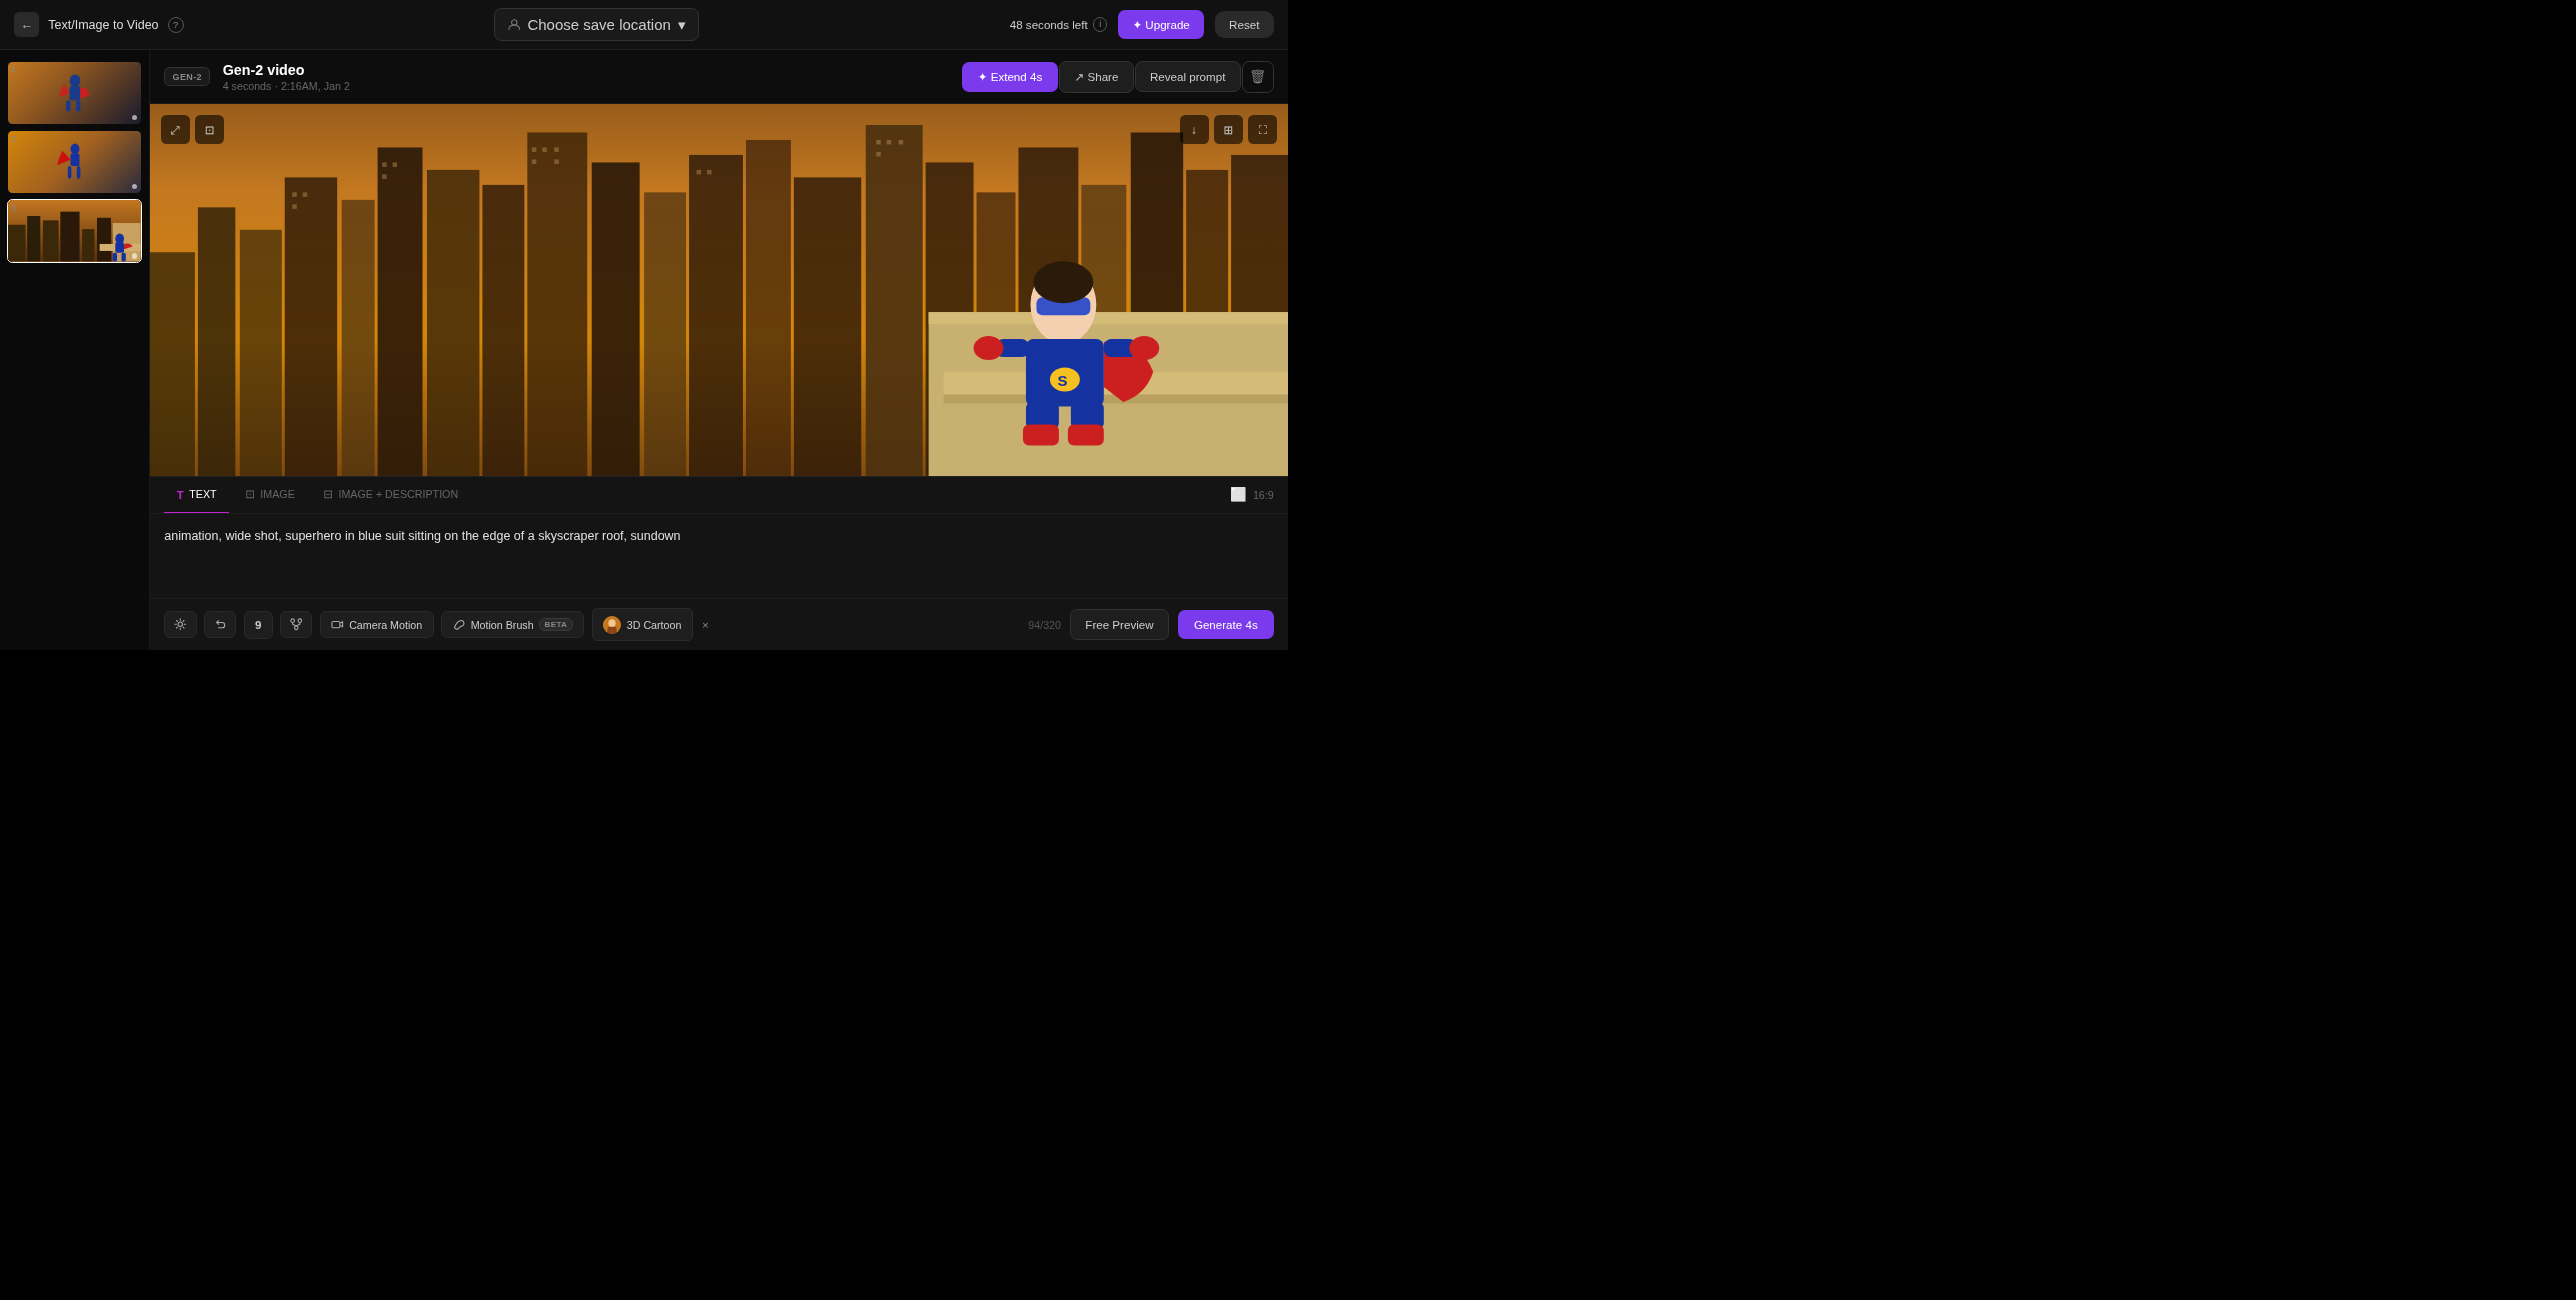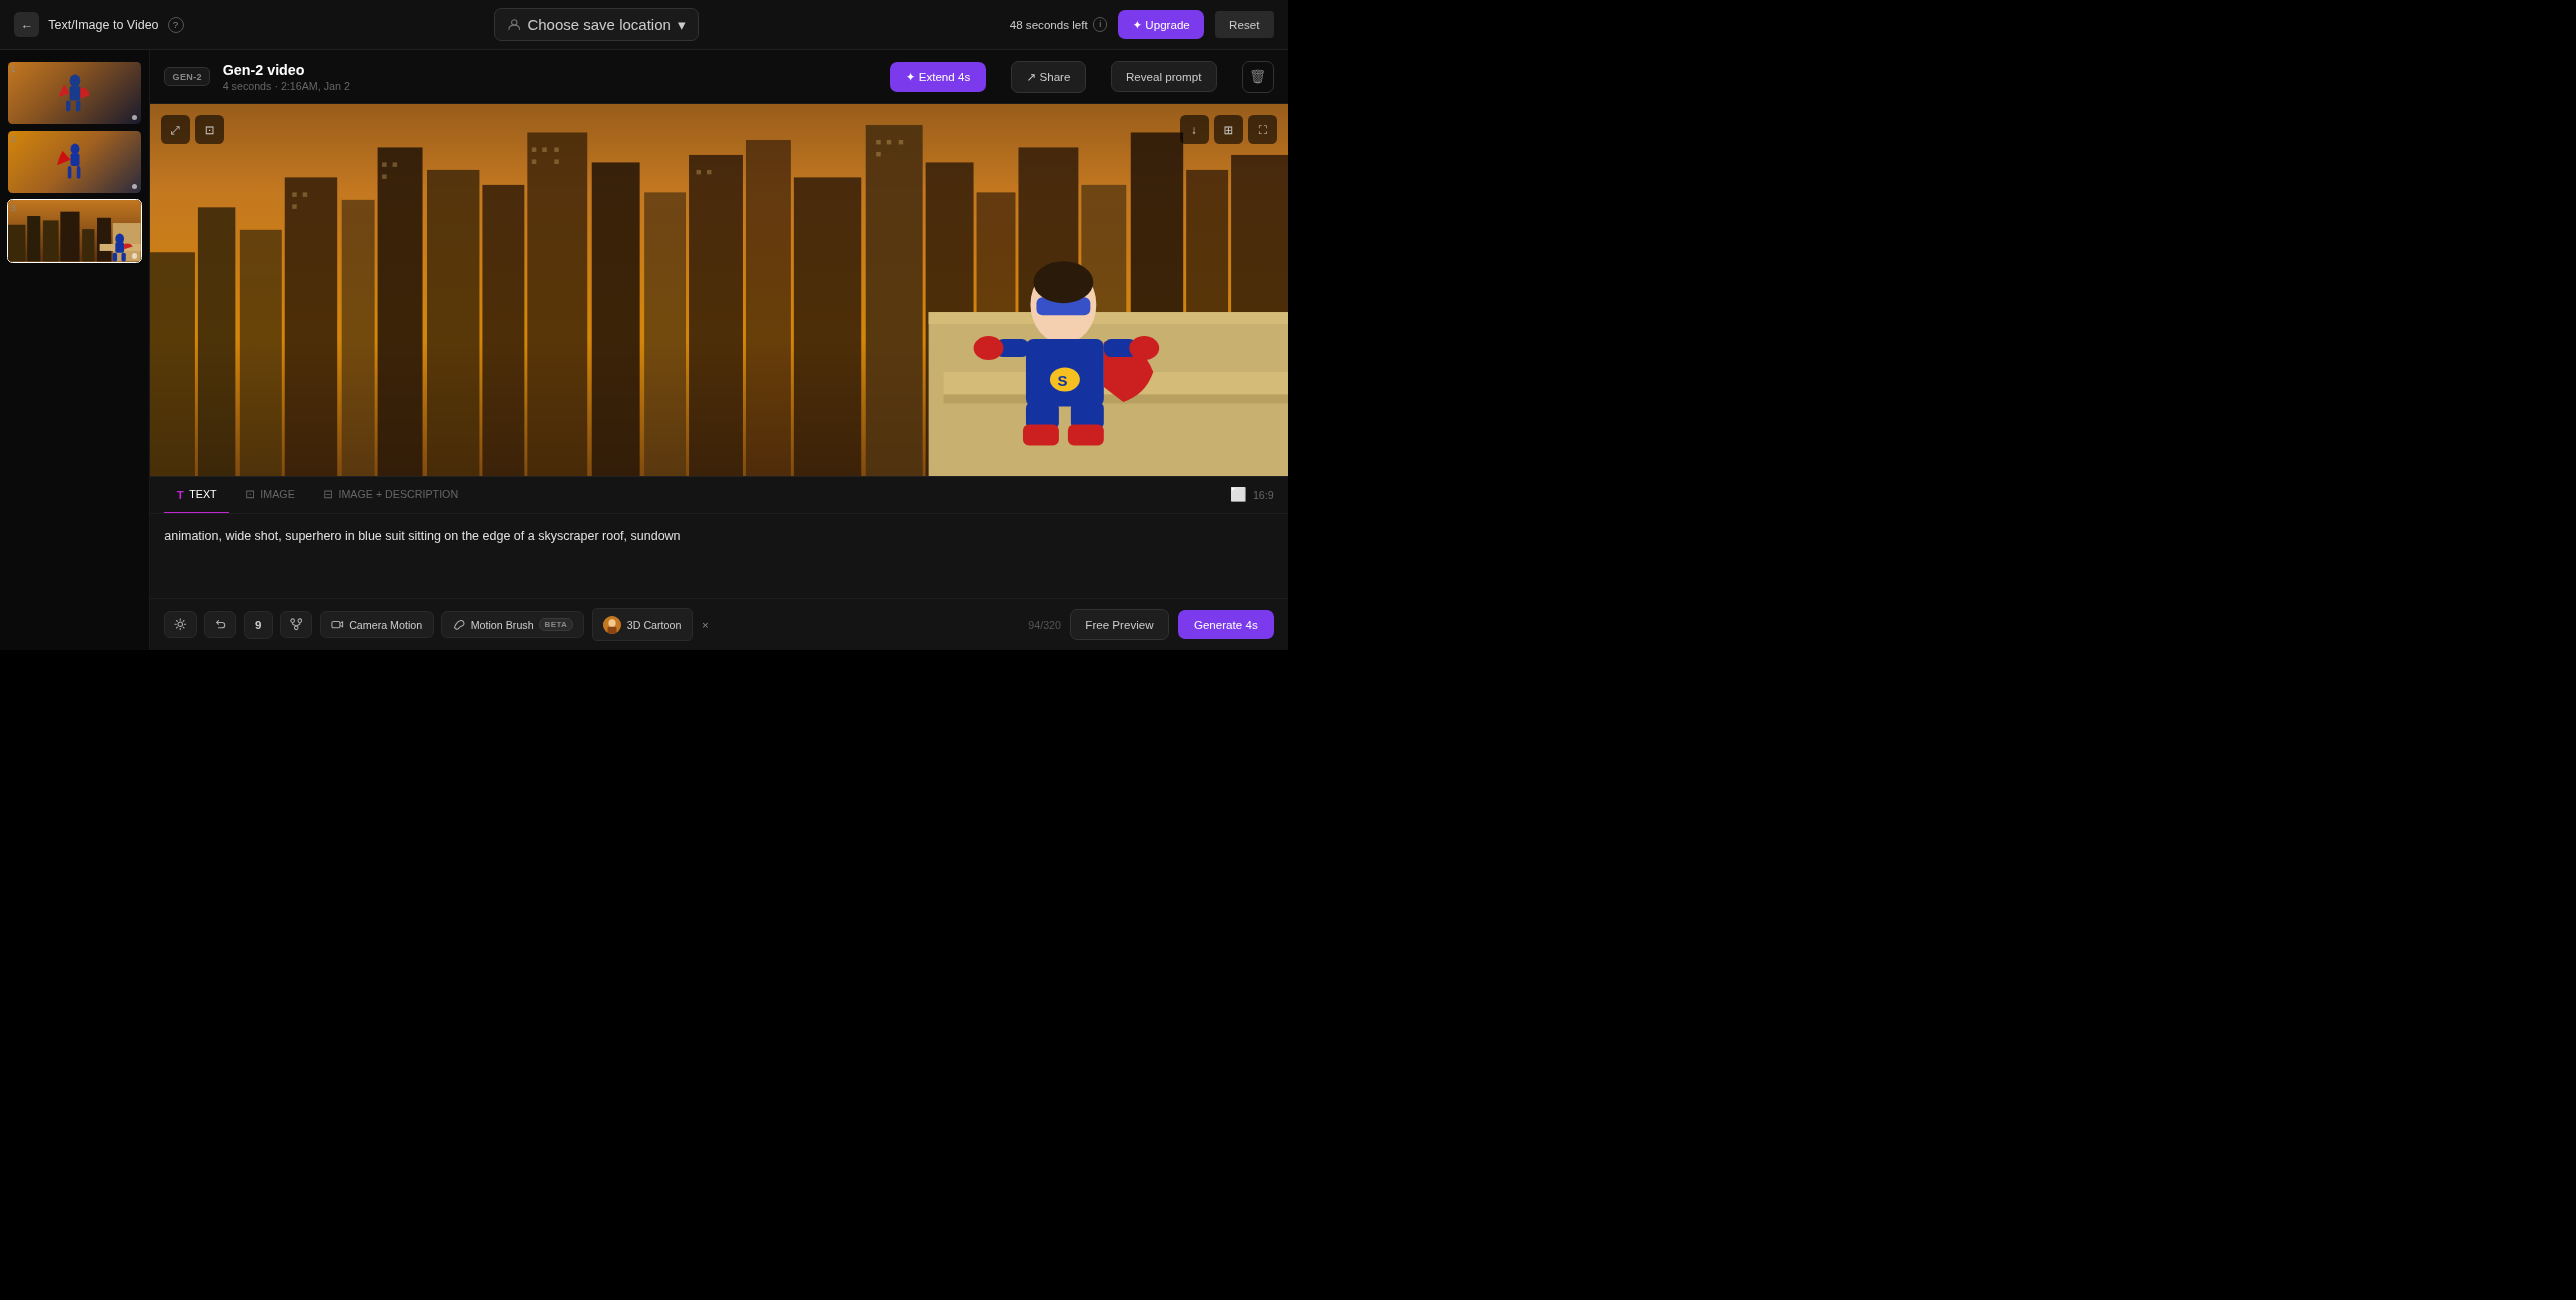--- a/index.html
+++ b/index.html
@@ -101,21 +101,21 @@
       display: flex;
       align-items: center;
       gap: 5.4px;
       font-weight: 500;
     }
     .reset-btn {
       background: #2a2a2a;
       border: none;
       color: #ccc;
       padding: 7.2px 14.3px;
-      border-radius: 4px;
+      border-radius: 9px;
       font-size: 11.6px;
       cursor: pointer;
     }
 
     
     .main-layout {
       display: flex;
       height: calc(650px - 50px);
     }
 
@@ -224,21 +224,21 @@
       color: #fff;
     }
     .video-meta {
       font-size: 10.7px;
       color: #666;
       margin-top: 1.8px;
     }
     .video-actions {
       display: flex;
       align-items: center;
-      gap: 25px;
+      gap: 1px;
     }
     .extend-btn {
       background: #7c3aed;
       border: none;
       color: #fff;
       padding: 8px 16px;
       border-radius: 7.2px;
       font-size: 11.6px;
       cursor: pointer;
       display: flex;

